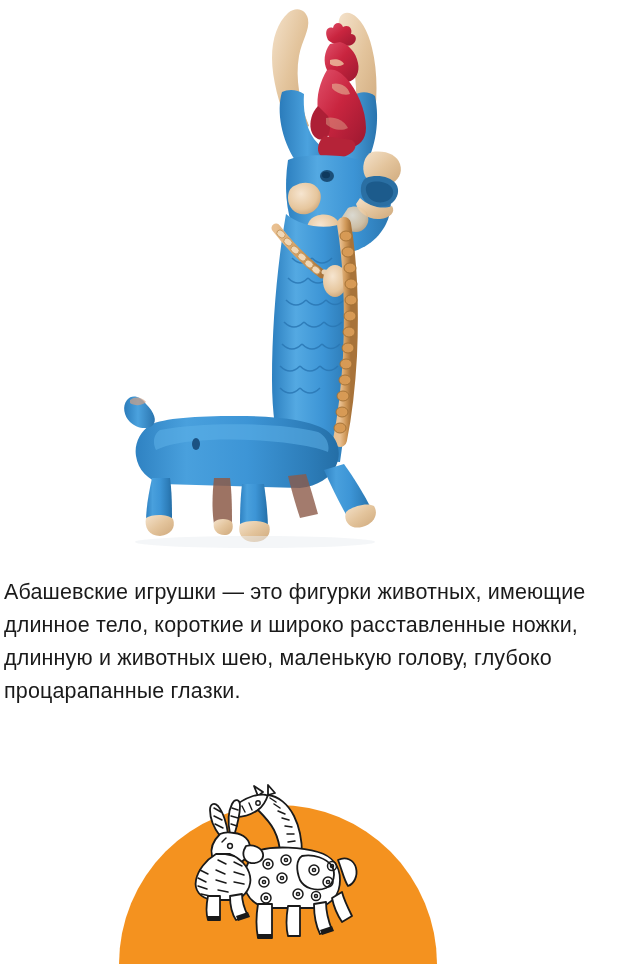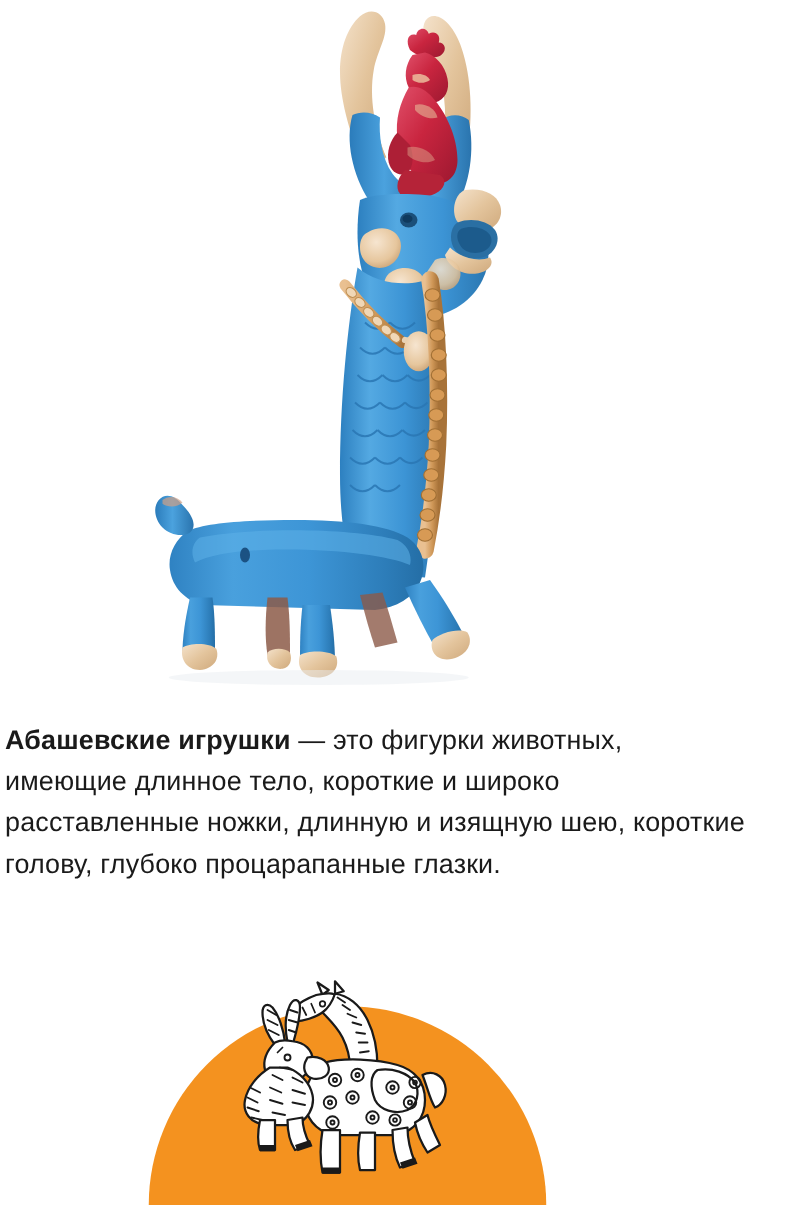--- a/index.html
+++ b/index.html
@@ -43,21 +43,21 @@
   }
   #caption-text {
     margin: 0;
     font-size: 21.5px;
     line-height: 33px;
     letter-spacing: 0.15px;
     color: #1a1a1a;
     text-align: left;
   }
   #caption-text .term {
-    font-weight: bold;
+    font-weight: normal;
   }
 
   
   #footer-arc-wrap {
     position: absolute;
     left: 0;
     top: 770px;
     width: 633px;
     height: 194px;
     overflow: hidden;
@@ -315,21 +315,21 @@
                L372,510 C364,494 354,478 344,464 Z" fill="url(#blueBody)"></path>
       <path d="M346,512 C352,506 368,502 374,506
                C379,514 374,524 362,527 C350,530 343,521 346,512 Z" fill="url(#tanTip)"></path>
     </g>
 
     <ellipse cx="255" cy="542" rx="120" ry="6" fill="#e9eef2" opacity="0.5"></ellipse>
   </svg>
 </div>
 
 <div id="caption-block">
-  <p id="caption-text"><span class="term">Абашевские игрушки</span><span class="rest"> — это фигурки животных, имеющие длинное тело, короткие и широко расставленные ножки, длинную и изящную шею, короткие голову, глубоко процарапанные глазки.</span></p>
+  <p id="caption-text"><span class="term">Абашевские игрушки</span><span class="rest"> — это фигурки животных, имеющие длинное тело, короткие и широко расставленные ножки, длинную и животных шею, маленькую голову, глубоко процарапанные глазки.</span></p>
 </div>
 
 <div id="footer-arc-wrap">
   <svg viewBox="0 0 633 194" xmlns="http://www.w3.org/2000/svg" aria-hidden="true">
 
     <path d="M119,194 A159,159 0 0 1 437,194 Z" fill="#f4921f"></path>
 
     <g transform="translate(206,14) scale(1.0)" stroke="#1a1a1a" stroke-width="1.8" stroke-linejoin="round" stroke-linecap="round">
 
       <g>

